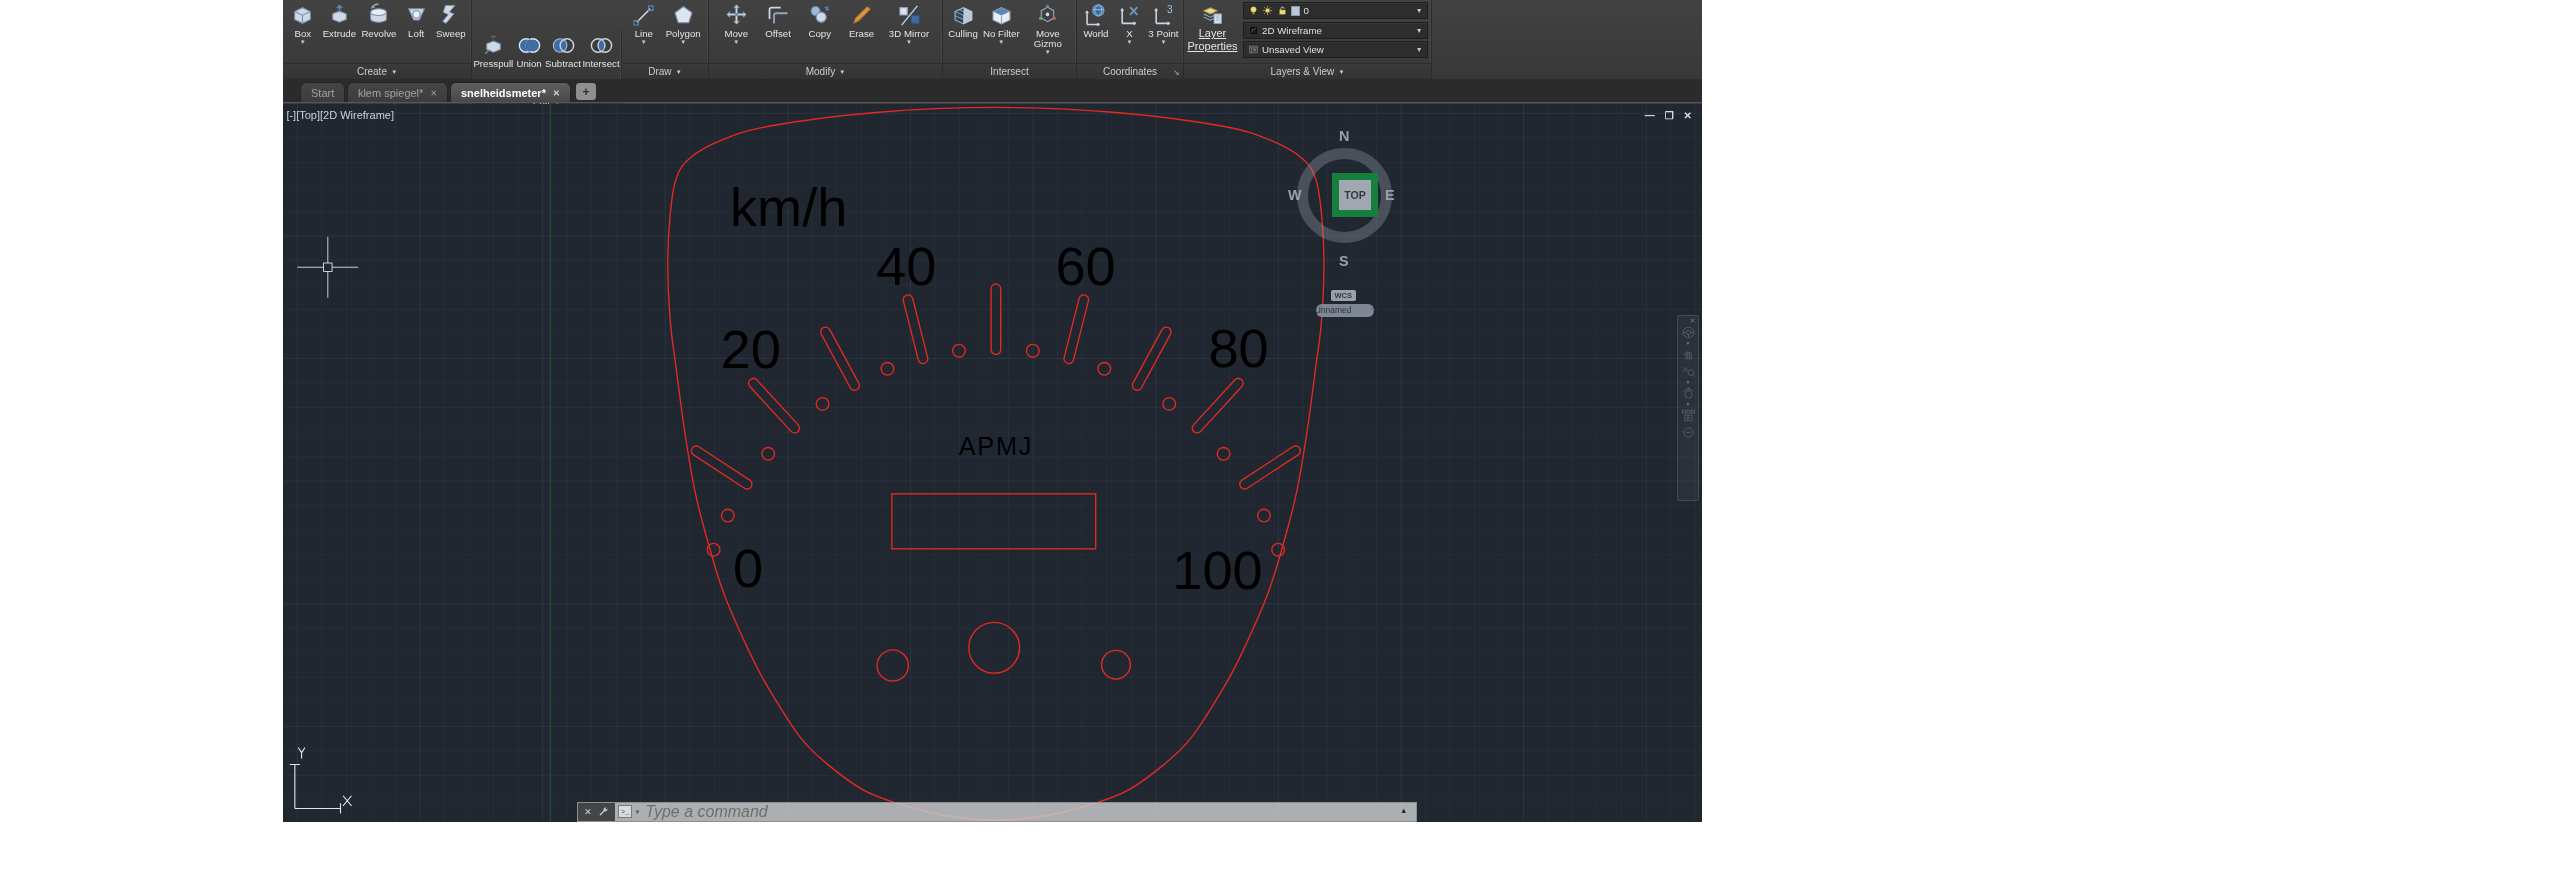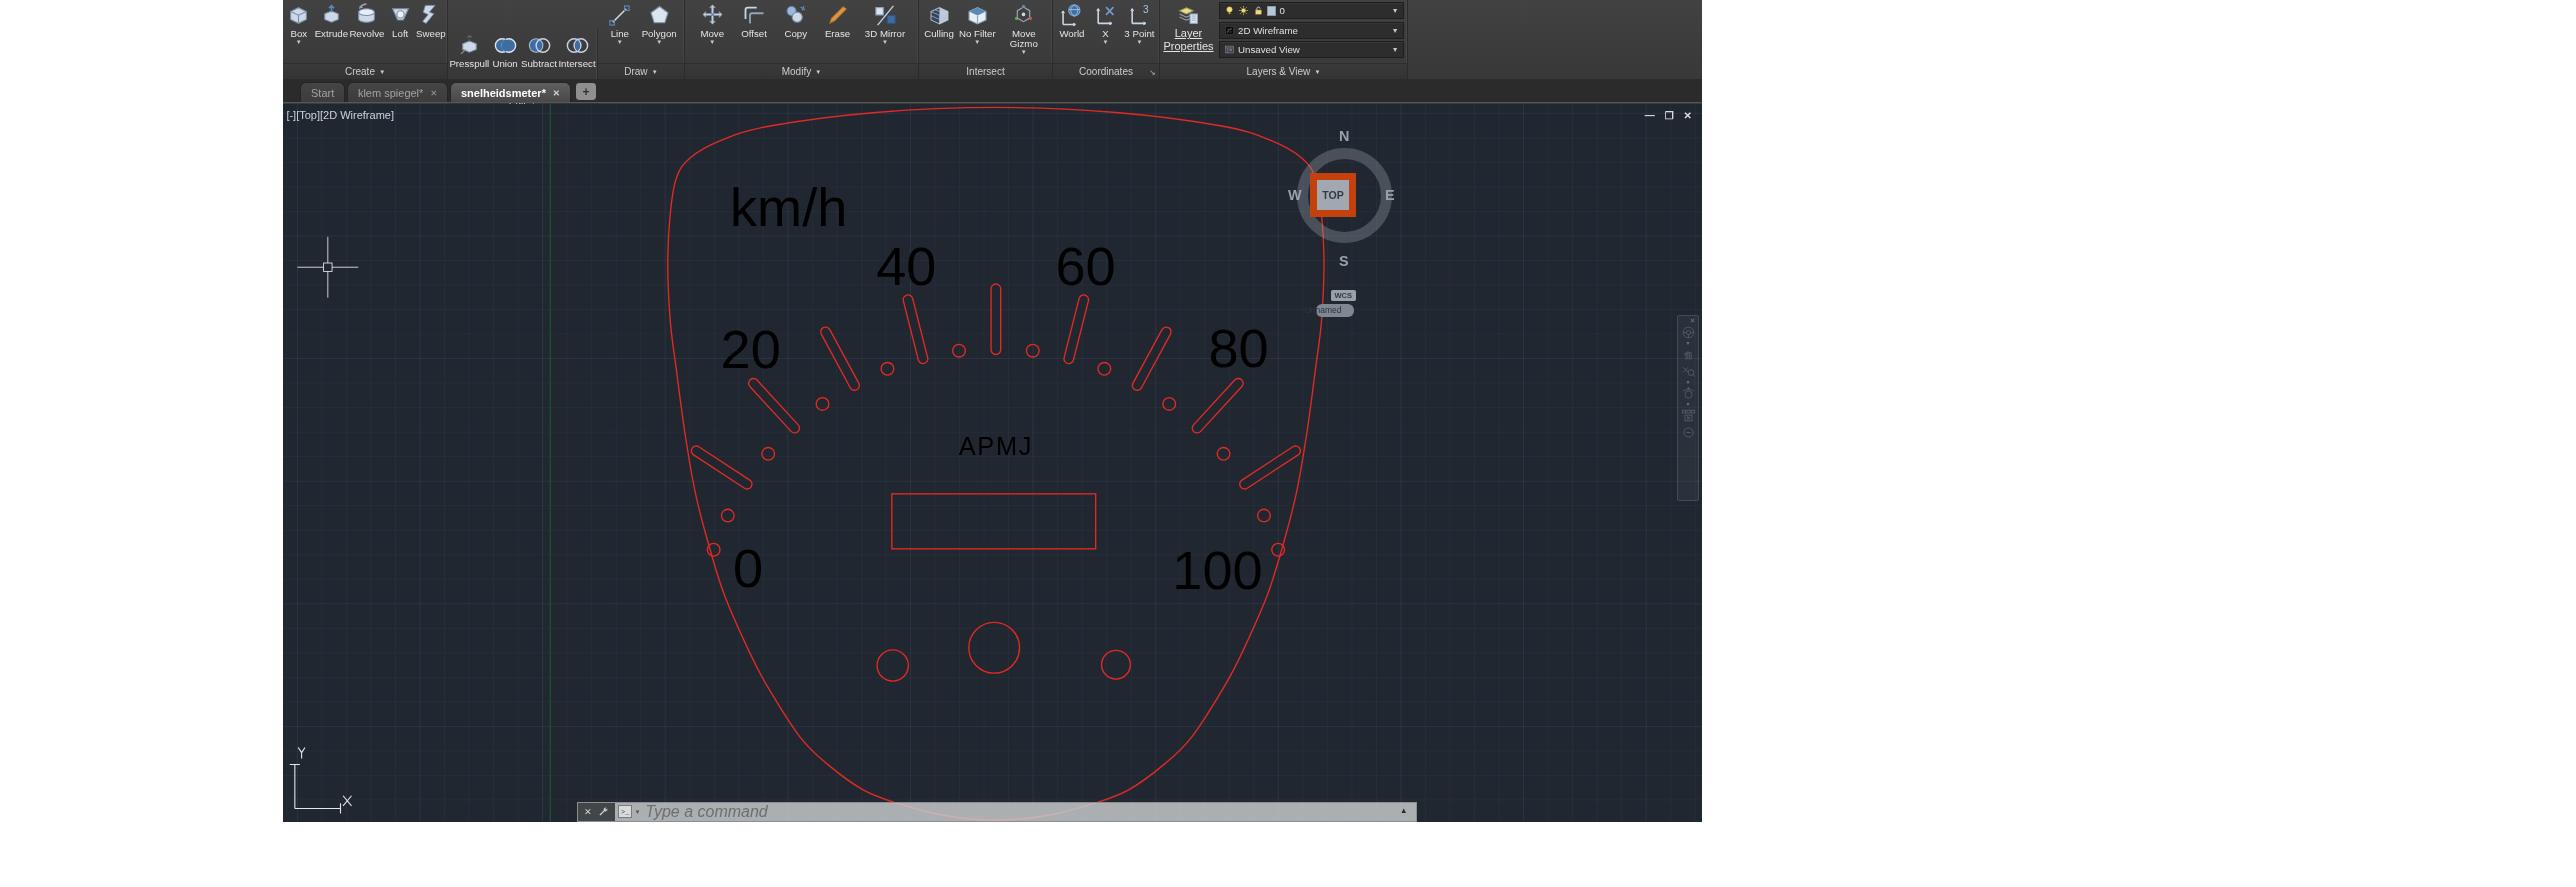--- a/index.html
+++ b/index.html
@@ -53,27 +53,27 @@
   .viewport svg.draw { position:absolute; left:0; top:0; }
   .vplabel { position:absolute; left:3.4px; top:5px; color:#ccd1da; font-size:11px; cursor:pointer; }
   .wincontrols { position:absolute; top:6.8px; right:10px; display:flex; gap:10px; }
   .wincontrols span { color:#d9dce1; font-size:10px; line-height:10px; cursor:pointer; font-weight:bold; }
 
   
   .viewcube { position:absolute; left:1011px; top:24px; width:101px; height:178px; }
   .vc-ring { position:absolute; left:3.4px; top:20px; width:95px; height:95px; border-radius:50%;
              border:11px solid rgba(155,163,175,0.33); cursor:pointer; }
   .vc-letter { position:absolute; color:#99a1ac; font-weight:bold; font-size:14.4px; cursor:pointer; }
-  .vc-face { position:absolute; left:16px; top:45px; width:46px; height:44px; background:#c2410c;
+  .vc-face { position:absolute; left:38px; top:45px; width:46px; height:44px; background:#15803d;
              display:flex; align-items:center; justify-content:center; cursor:pointer; }
   .vc-face-inner { width:32px; height:30px; background:#a2a8b1; display:flex; align-items:center; justify-content:center;
                    color:#343a43; font-size:10.6px; font-weight:bold; }
   .vc-wcs { position:absolute; left:37px; top:162px; background:#9aa0a8; color:#343a43; font-size:7.6px; font-weight:bold;
             padding:0.8px 3.4px; border-radius:1.7px; cursor:pointer; }
-  .vc-view { position:absolute; left:22px; top:176px; width:38px; height:12.7px; background:#7f8792; border-radius:6px;
+  .vc-view { position:absolute; left:22px; top:176px; width:58px; height:12.7px; background:#7f8792; border-radius:6px;
              color:#2e343d; font-size:8.5px; display:flex; align-items:center; justify-content:center; gap:20px; cursor:pointer; }
 
   
   .navbar { position:absolute; left:1394px; top:211px; width:22px; height:186px;
             background:rgba(170,178,190,0.10); border:0.8px solid rgba(180,188,200,0.25); border-radius:2.5px;
             display:flex; flex-direction:column; align-items:center; padding:1.7px 0; opacity:0.75; }
   .navbar .nclose { color:#8d95a2; font-size:6.8px; line-height:6.8px; align-self:flex-end; margin-right:2.5px; cursor:pointer; }
   .navbar svg { width:17px; height:17px; opacity:0.45; cursor:pointer; }
   .navbar .ndd { color:#8d95a2; font-size:5px; line-height:5px; cursor:pointer; }
 
@@ -90,21 +90,21 @@
   .cmd-input { font-size:16px; font-style:italic; color:#6e6e6e; cursor:text; }
   .cmd-hist { position:absolute; right:8.5px; top:3.4px; font-size:7.6px; color:#2b2b2b; cursor:pointer; }
 </style>
 </head>
 <body>
 
 <div class="page">
   <div class="app">
 
     <div class="ribbon" id="ribbon">
-        <div class="rpanel" style="width: 165px;">
+        <div class="rpanel" style="width: 189px;">
           <div class="rpanel-items">
             <div class="ritem">
               <svg viewBox="0 0 24 24">
                 <path d="M5 8.5 12 5l7 3.5v7L12 19l-7-3.5z" fill="#cdd9e8" stroke="#7a8ea6"></path>
                 <path d="M5 8.5l7 3.2 7-3.2M12 11.7V19" fill="none" stroke="#7a8ea6"></path>
               </svg>
               <span class="rlabel">Box</span>
               <span class="rarrow">▼</span>
             </div>
             <div class="ritem">

